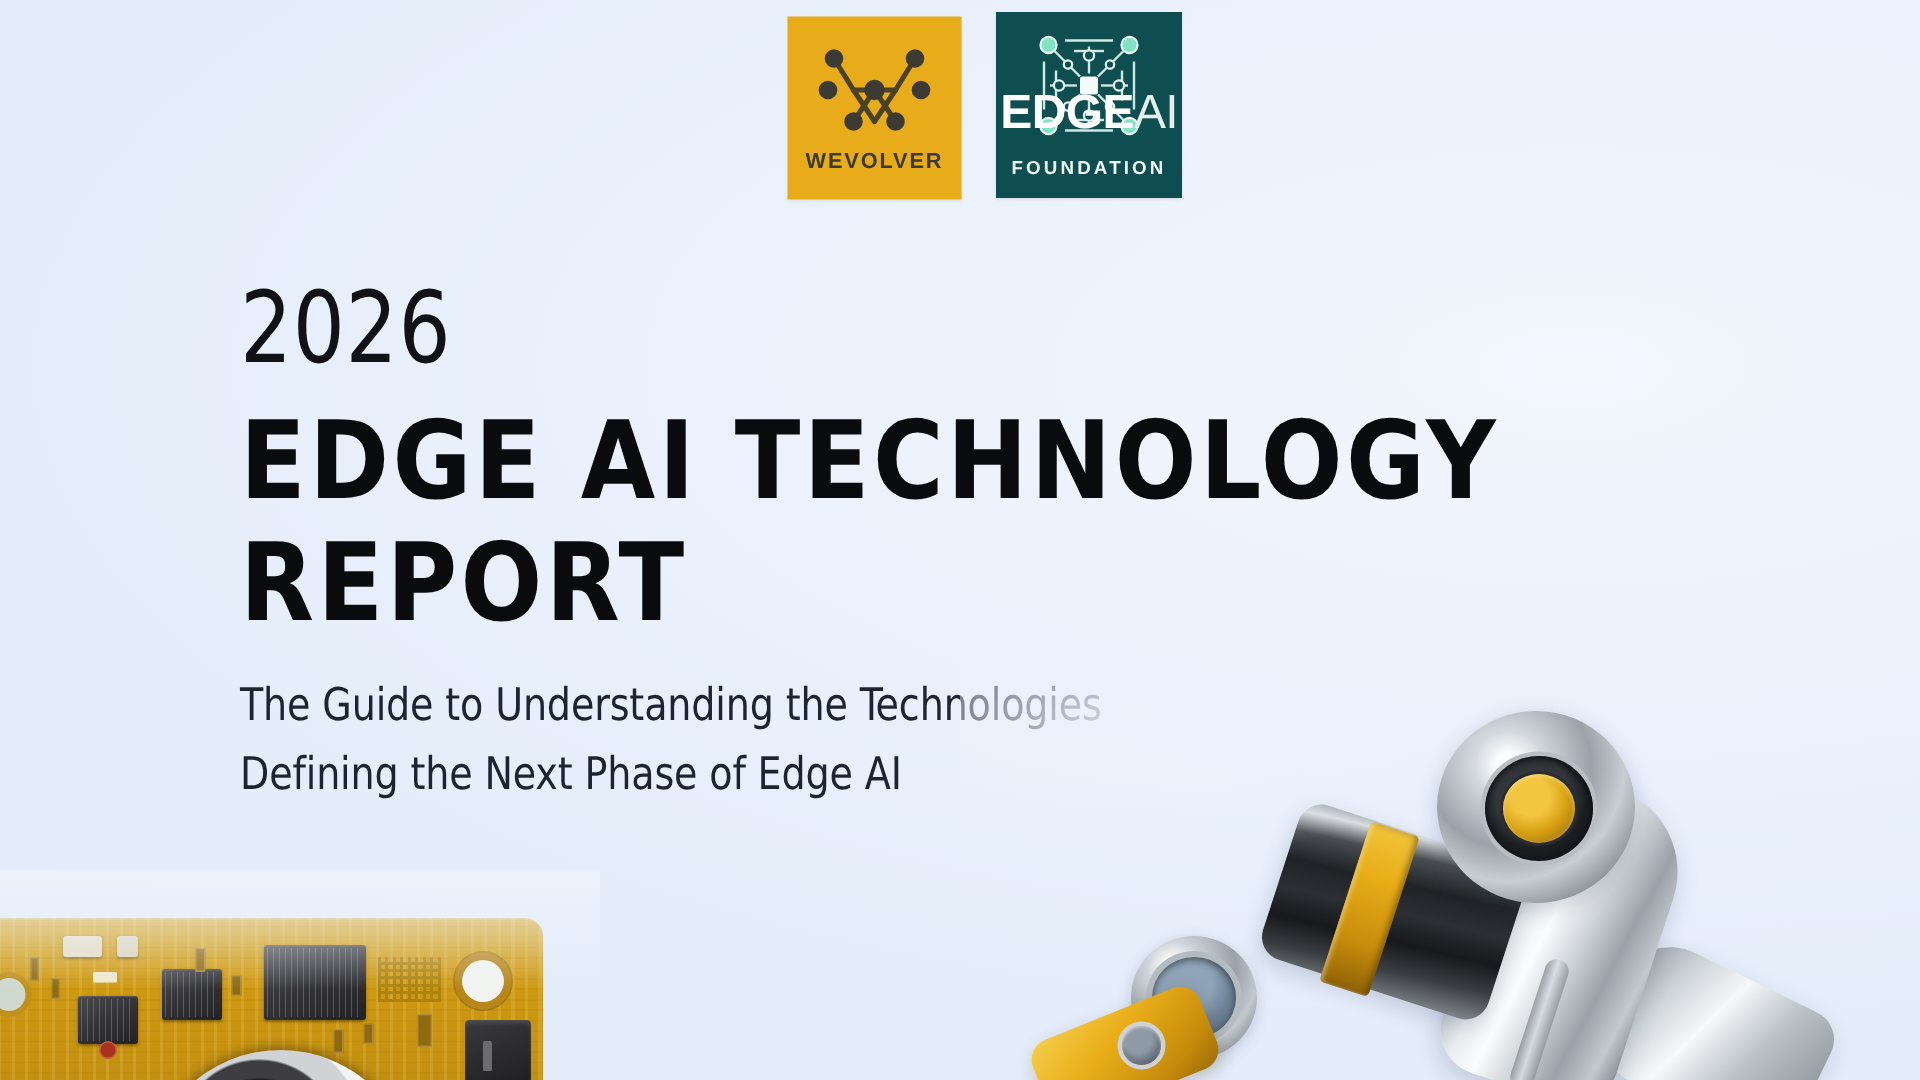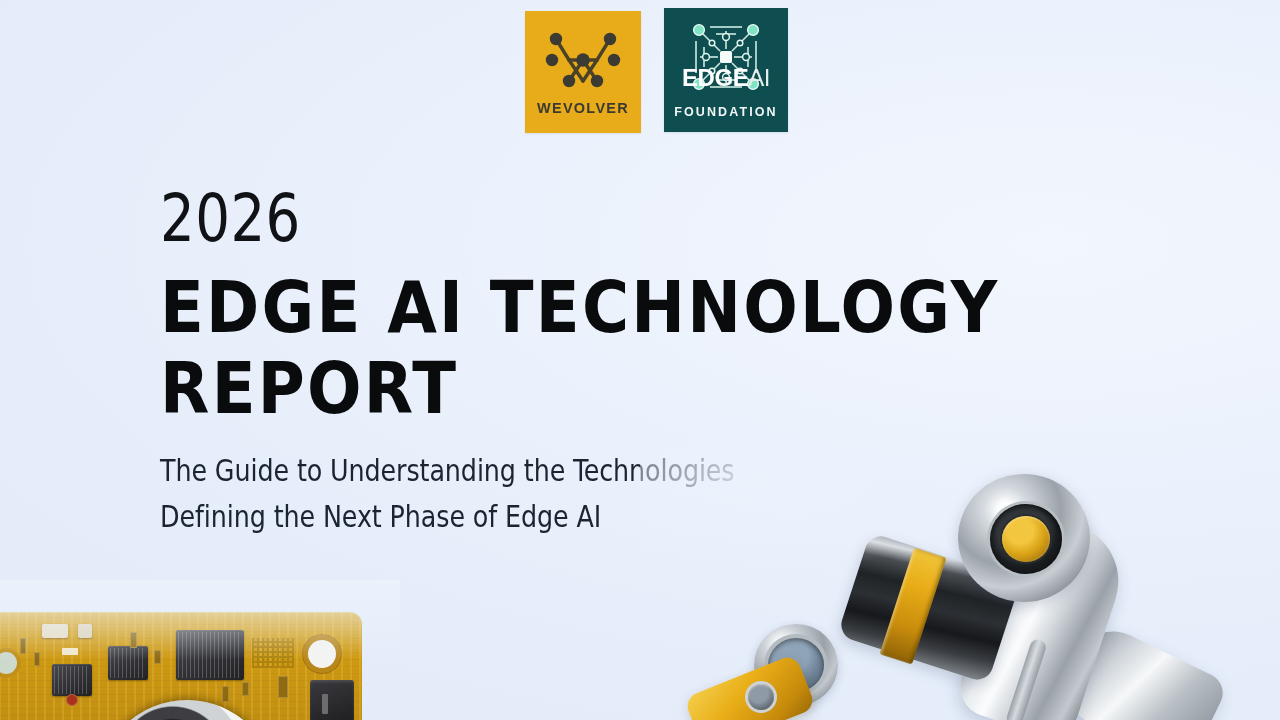--- a/index.html
+++ b/index.html
@@ -83,21 +83,21 @@
   #edgeai-wordmark {
     position: absolute;
     left: 0;
     right: 0;
     bottom: 14px;
     text-align: center;
     line-height: 1;
   }
   .edgeai-line1 {
     display: block;
-    font-size: 24px;
+    font-size: 32px;
     font-weight: bold;
     color: #ffffff;
     letter-spacing: -0.4px;
     white-space: nowrap;
   }
   .edgeai-line1 .ai {
     font-weight: normal;
     color: #e6eeee;
     letter-spacing: -0.5px;
   }

